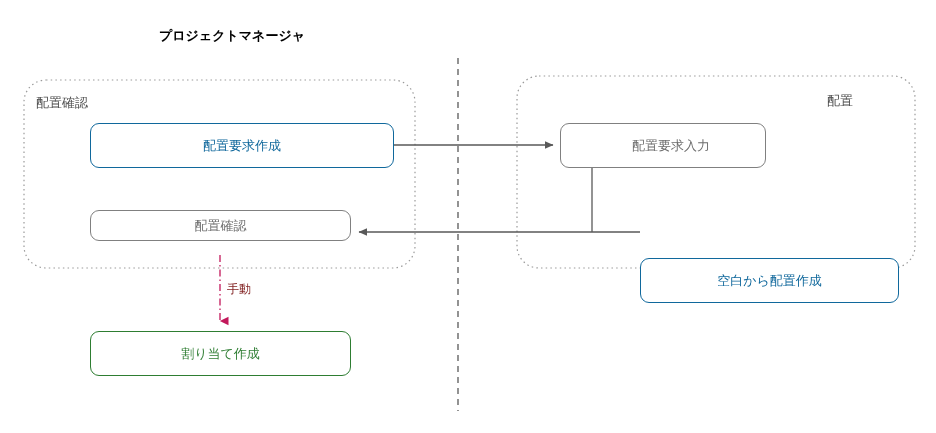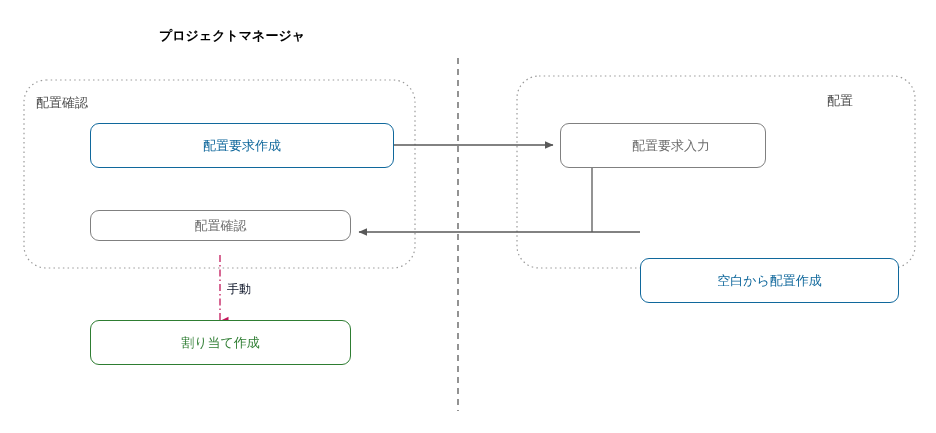--- a/index.html
+++ b/index.html
@@ -59,21 +59,21 @@
     border: 1.4px solid #808080;
     color: #6e6e6e;
   }
   .node.accent-green {
     border: 1.4px solid #2e7d32;
     color: #2e7d32;
   }
   .edge-label {
     position: absolute;
     font-size: 12px;
-    color: #0f172a;
+    color: #7f1d1d;
     white-space: nowrap;
     background: #ffffff;
     padding: 0 1px;
   }
 </style>
 </head>
 <body>
 
 <div id="canvas">
 
@@ -110,21 +110,21 @@
   <div class="group-label" style="left:827px; top:92px;">配置</div>
 
   <div class="node accent-blue" style="left:90px; top:123px; width:304px; height:45px;">
     <span>配置要求作成</span>
   </div>
 
   <div class="node accent-gray" style="left:90px; top:210px; width:261px; height:31px;">
     <span>配置確認</span>
   </div>
 
-  <div class="node accent-green" style="left:90px; top:320px; width:261px; height:45px;">
+  <div class="node accent-green" style="left:90px; top:331px; width:261px; height:45px;">
     <span>割り当て作成</span>
   </div>
 
   <div class="node accent-gray" style="left:560px; top:123px; width:206px; height:45px;padding-left:16px;">
     <span>配置要求入力</span>
   </div>
 
   <div class="node accent-blue" style="left:640px; top:210px; width:259px; height:45px;margin-top:48px;">
     <span>空白から配置作成</span>
   </div>

